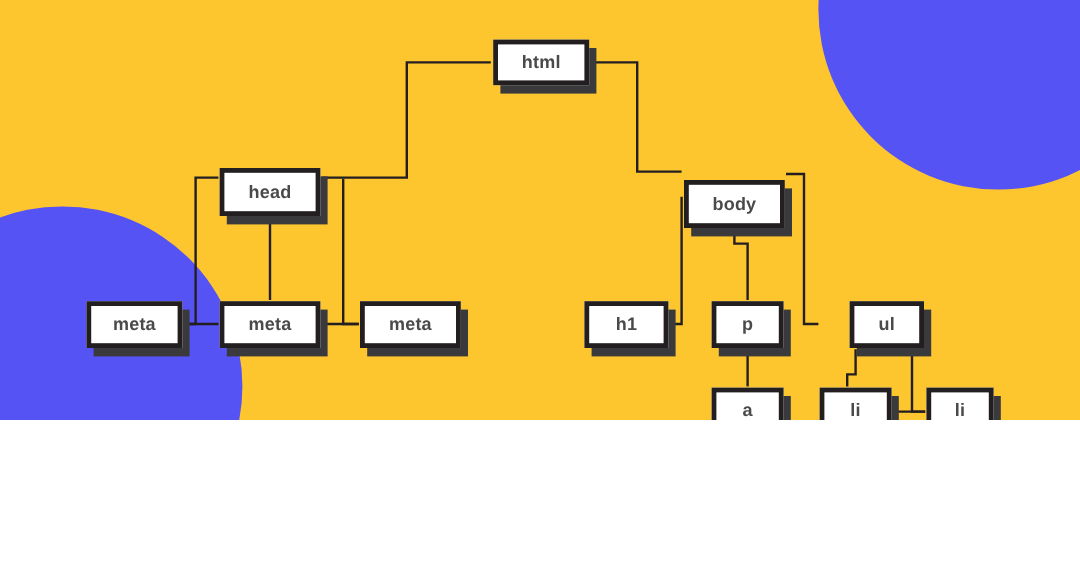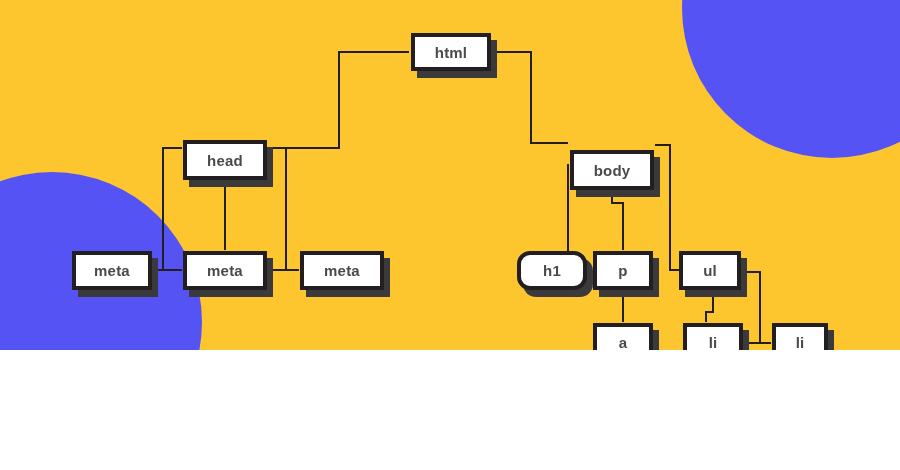--- a/index.html
+++ b/index.html
@@ -95,27 +95,27 @@
     </div>
     <div class="node" style="left: 72px; top: 251px; width: 80px; height: 39px;">
       <span>meta</span>
     </div>
     <div class="node" style="left: 183px; top: 251px; width: 84px; height: 39px;">
       <span>meta</span>
     </div>
     <div class="node" style="left: 300px; top: 251px; width: 84px; height: 39px;">
       <span>meta</span>
     </div>
-    <div class="node" style="left: 517px; top: 251px; width: 70px; height: 39px; border-radius: 13px;">
+    <div class="node" style="left: 487px; top: 251px; width: 70px; height: 39px;">
       <span>h1</span>
     </div>
     <div class="node" style="left: 593px; top: 251px; width: 60px; height: 39px;">
       <span>p</span>
     </div>
-    <div class="node" style="left: 679px; top: 251px; width: 62px; height: 39px;">
+    <div class="node" style="left: 708px; top: 251px; width: 62px; height: 39px;">
       <span>ul</span>
     </div>
     <div class="node" style="left: 593px; top: 323px; width: 60px; height: 39px;">
       <span>a</span>
     </div>
     <div class="node" style="left: 683px; top: 323px; width: 60px; height: 39px;">
       <span>li</span>
     </div>
     <div class="node" style="left: 772px; top: 323px; width: 56px; height: 39px;">
       <span>li</span>

